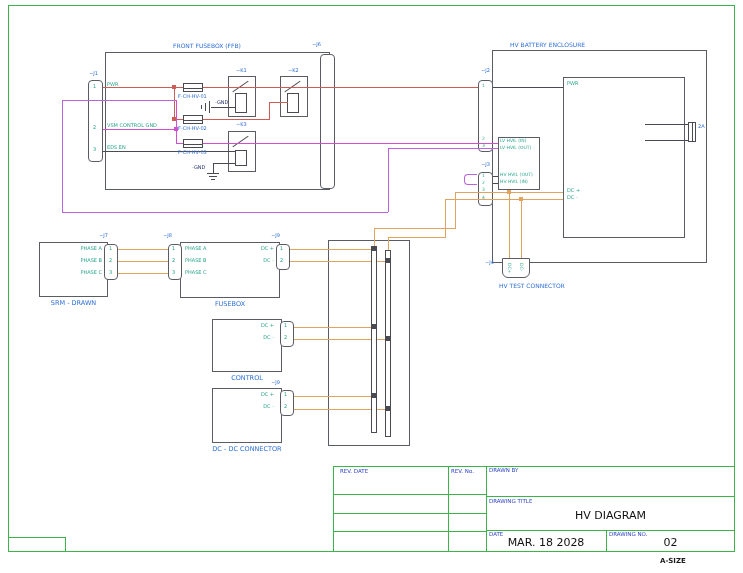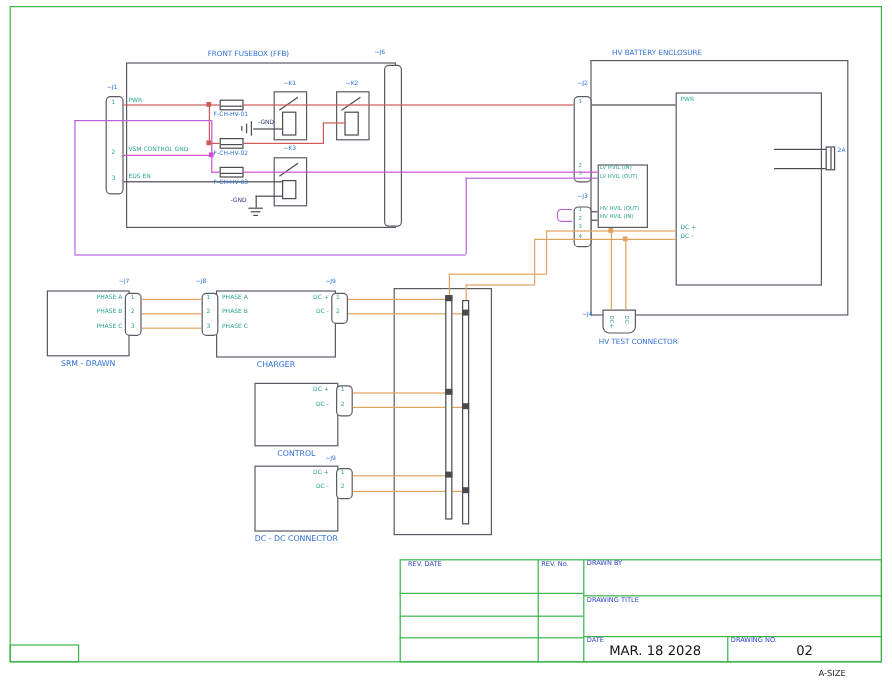--- a/index.html
+++ b/index.html
@@ -127,21 +127,21 @@
   <div class="t teal rgt" style="left:58px;top:270px;width:44px;">PHASE C</div>
   <div class="t teal" style="left:109px;top:246px;">1</div>
   <div class="t teal" style="left:109px;top:258px;">2</div>
   <div class="t teal" style="left:109px;top:270px;">3</div>
 
   <div class="b" style="left:180px;top:242px;width:100px;height:56px;"></div>
   <div class="c" style="left:168px;top:244px;width:14px;height:36px;"></div>
   <div class="c" style="left:276px;top:244px;width:14px;height:26px;"></div>
   <div class="t blu5" style="left:163px;top:233px;">~J8</div>
   <div class="t blu5" style="left:271px;top:233px;">~J9</div>
-  <div class="t blu ctr" style="left:180px;top:301px;width:100px;font-size:6.5px;">CHARGER</div>
+  <div class="t blu ctr" style="left:180px;top:301px;width:100px;font-size:6.5px;">FUSEBOX</div>
   <div class="t teal" style="left:172px;top:246px;">1</div>
   <div class="t teal" style="left:172px;top:258px;">2</div>
   <div class="t teal" style="left:172px;top:270px;">3</div>
   <div class="t teal" style="left:185px;top:246px;">PHASE A</div>
   <div class="t teal" style="left:185px;top:258px;">PHASE B</div>
   <div class="t teal" style="left:185px;top:270px;">PHASE C</div>
   <div class="t teal rgt" style="left:250px;top:246px;width:24px;">DC +</div>
   <div class="t teal rgt" style="left:250px;top:258px;width:24px;">DC -</div>
   <div class="t teal" style="left:280px;top:246px;">1</div>
   <div class="t teal" style="left:280px;top:258px;">2</div>
@@ -249,19 +249,20 @@
   <div class="gl" style="left:333px;top:494px;width:153px;height:1px;"></div>
   <div class="gl" style="left:333px;top:513px;width:153px;height:1px;"></div>
   <div class="gl" style="left:333px;top:531px;width:153px;height:1px;"></div>
   <div class="gl" style="left:486px;top:496px;width:249px;height:1px;"></div>
   <div class="gl" style="left:486px;top:530px;width:249px;height:1px;"></div>
 
   <div class="t tbl-lab" style="left:340px;top:469px;">REV. DATE</div>
   <div class="t tbl-lab" style="left:451px;top:469px;">REV. No.</div>
   <div class="t tbl-lab" style="left:489px;top:468px;">DRAWN BY</div>
   <div class="t tbl-lab" style="left:489px;top:499px;">DRAWING TITLE</div>
+  <div class="t tbv ctr" style="left:486px;top:510px;width:249px;">HV DIAGRAM</div>
   <div class="t tbl-lab" style="left:489px;top:532px;">DATE</div>
   <div class="t tbv ctr" style="left:486px;top:537px;width:120px;">MAR. 18 2028</div>
   <div class="t tbl-lab" style="left:609px;top:532px;">DRAWING NO.</div>
   <div class="t tbv ctr" style="left:606px;top:537px;width:129px;">02</div>
 
-  <div class="t blk" style="left:682px;top:558px;font-size:7px;">A-SIZE</div>
+  <div class="t blk" style="left:660px;top:558px;font-size:7px;font-weight:bold;">A-SIZE</div>
 </div>
 
 </body></html>

